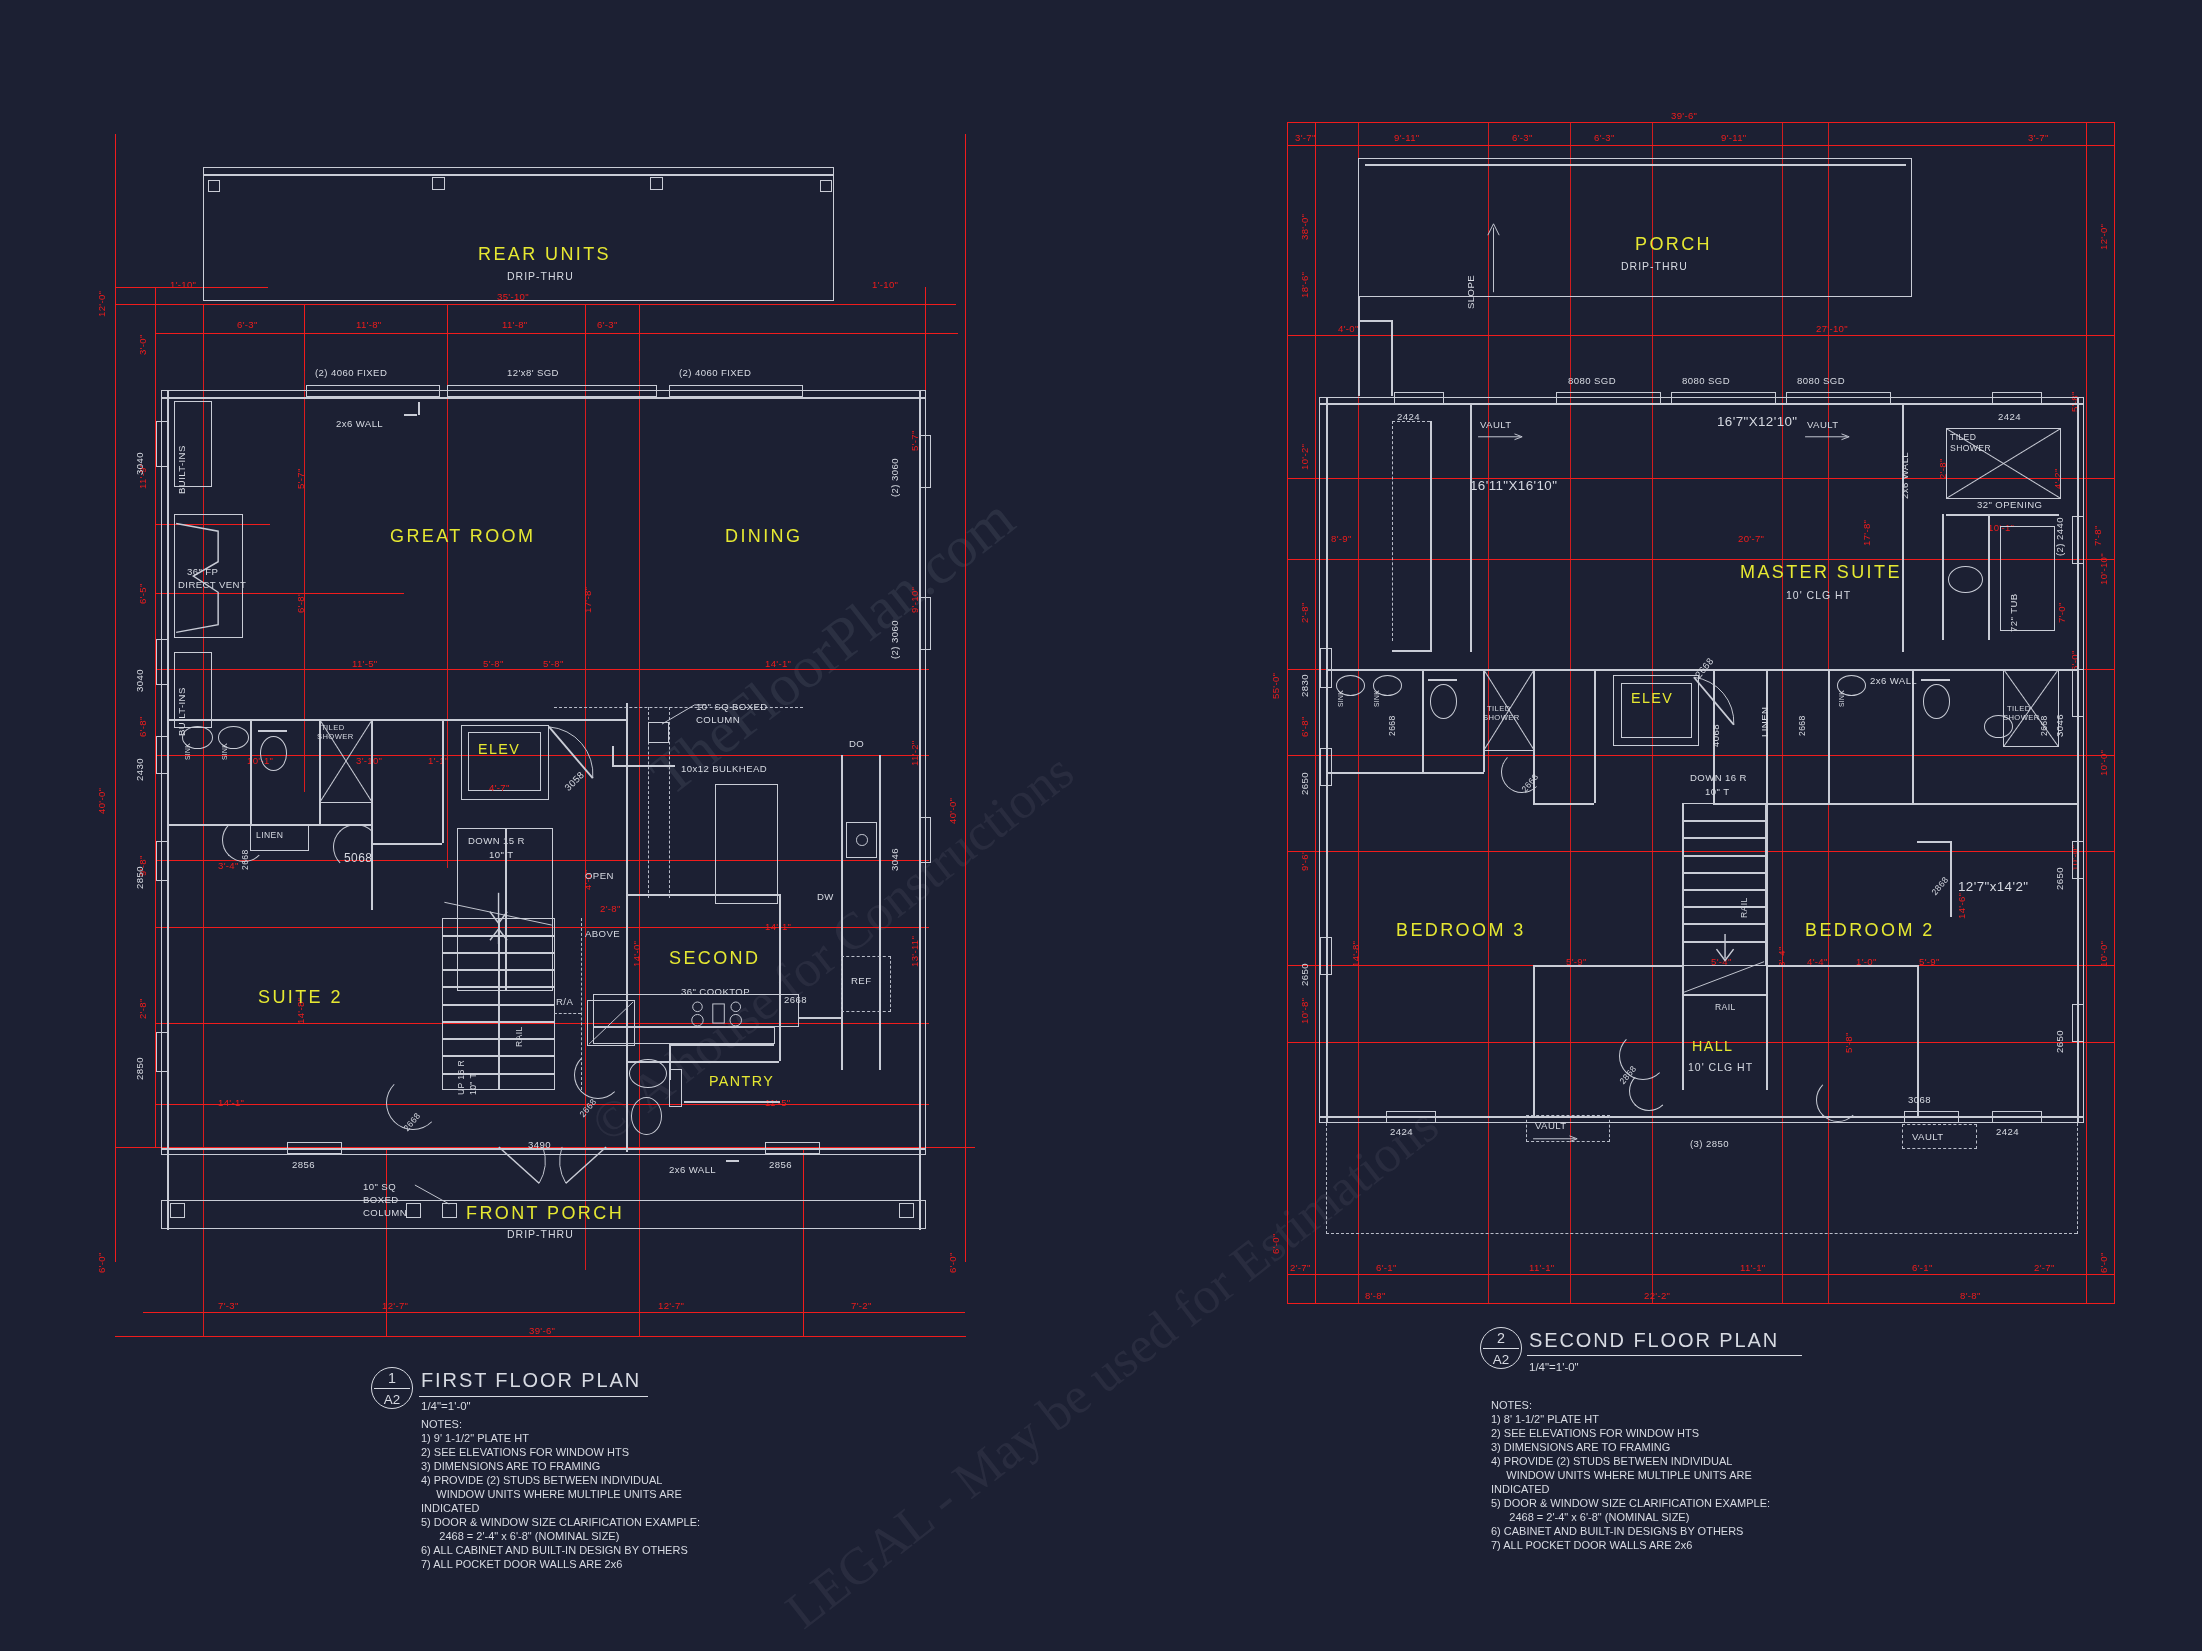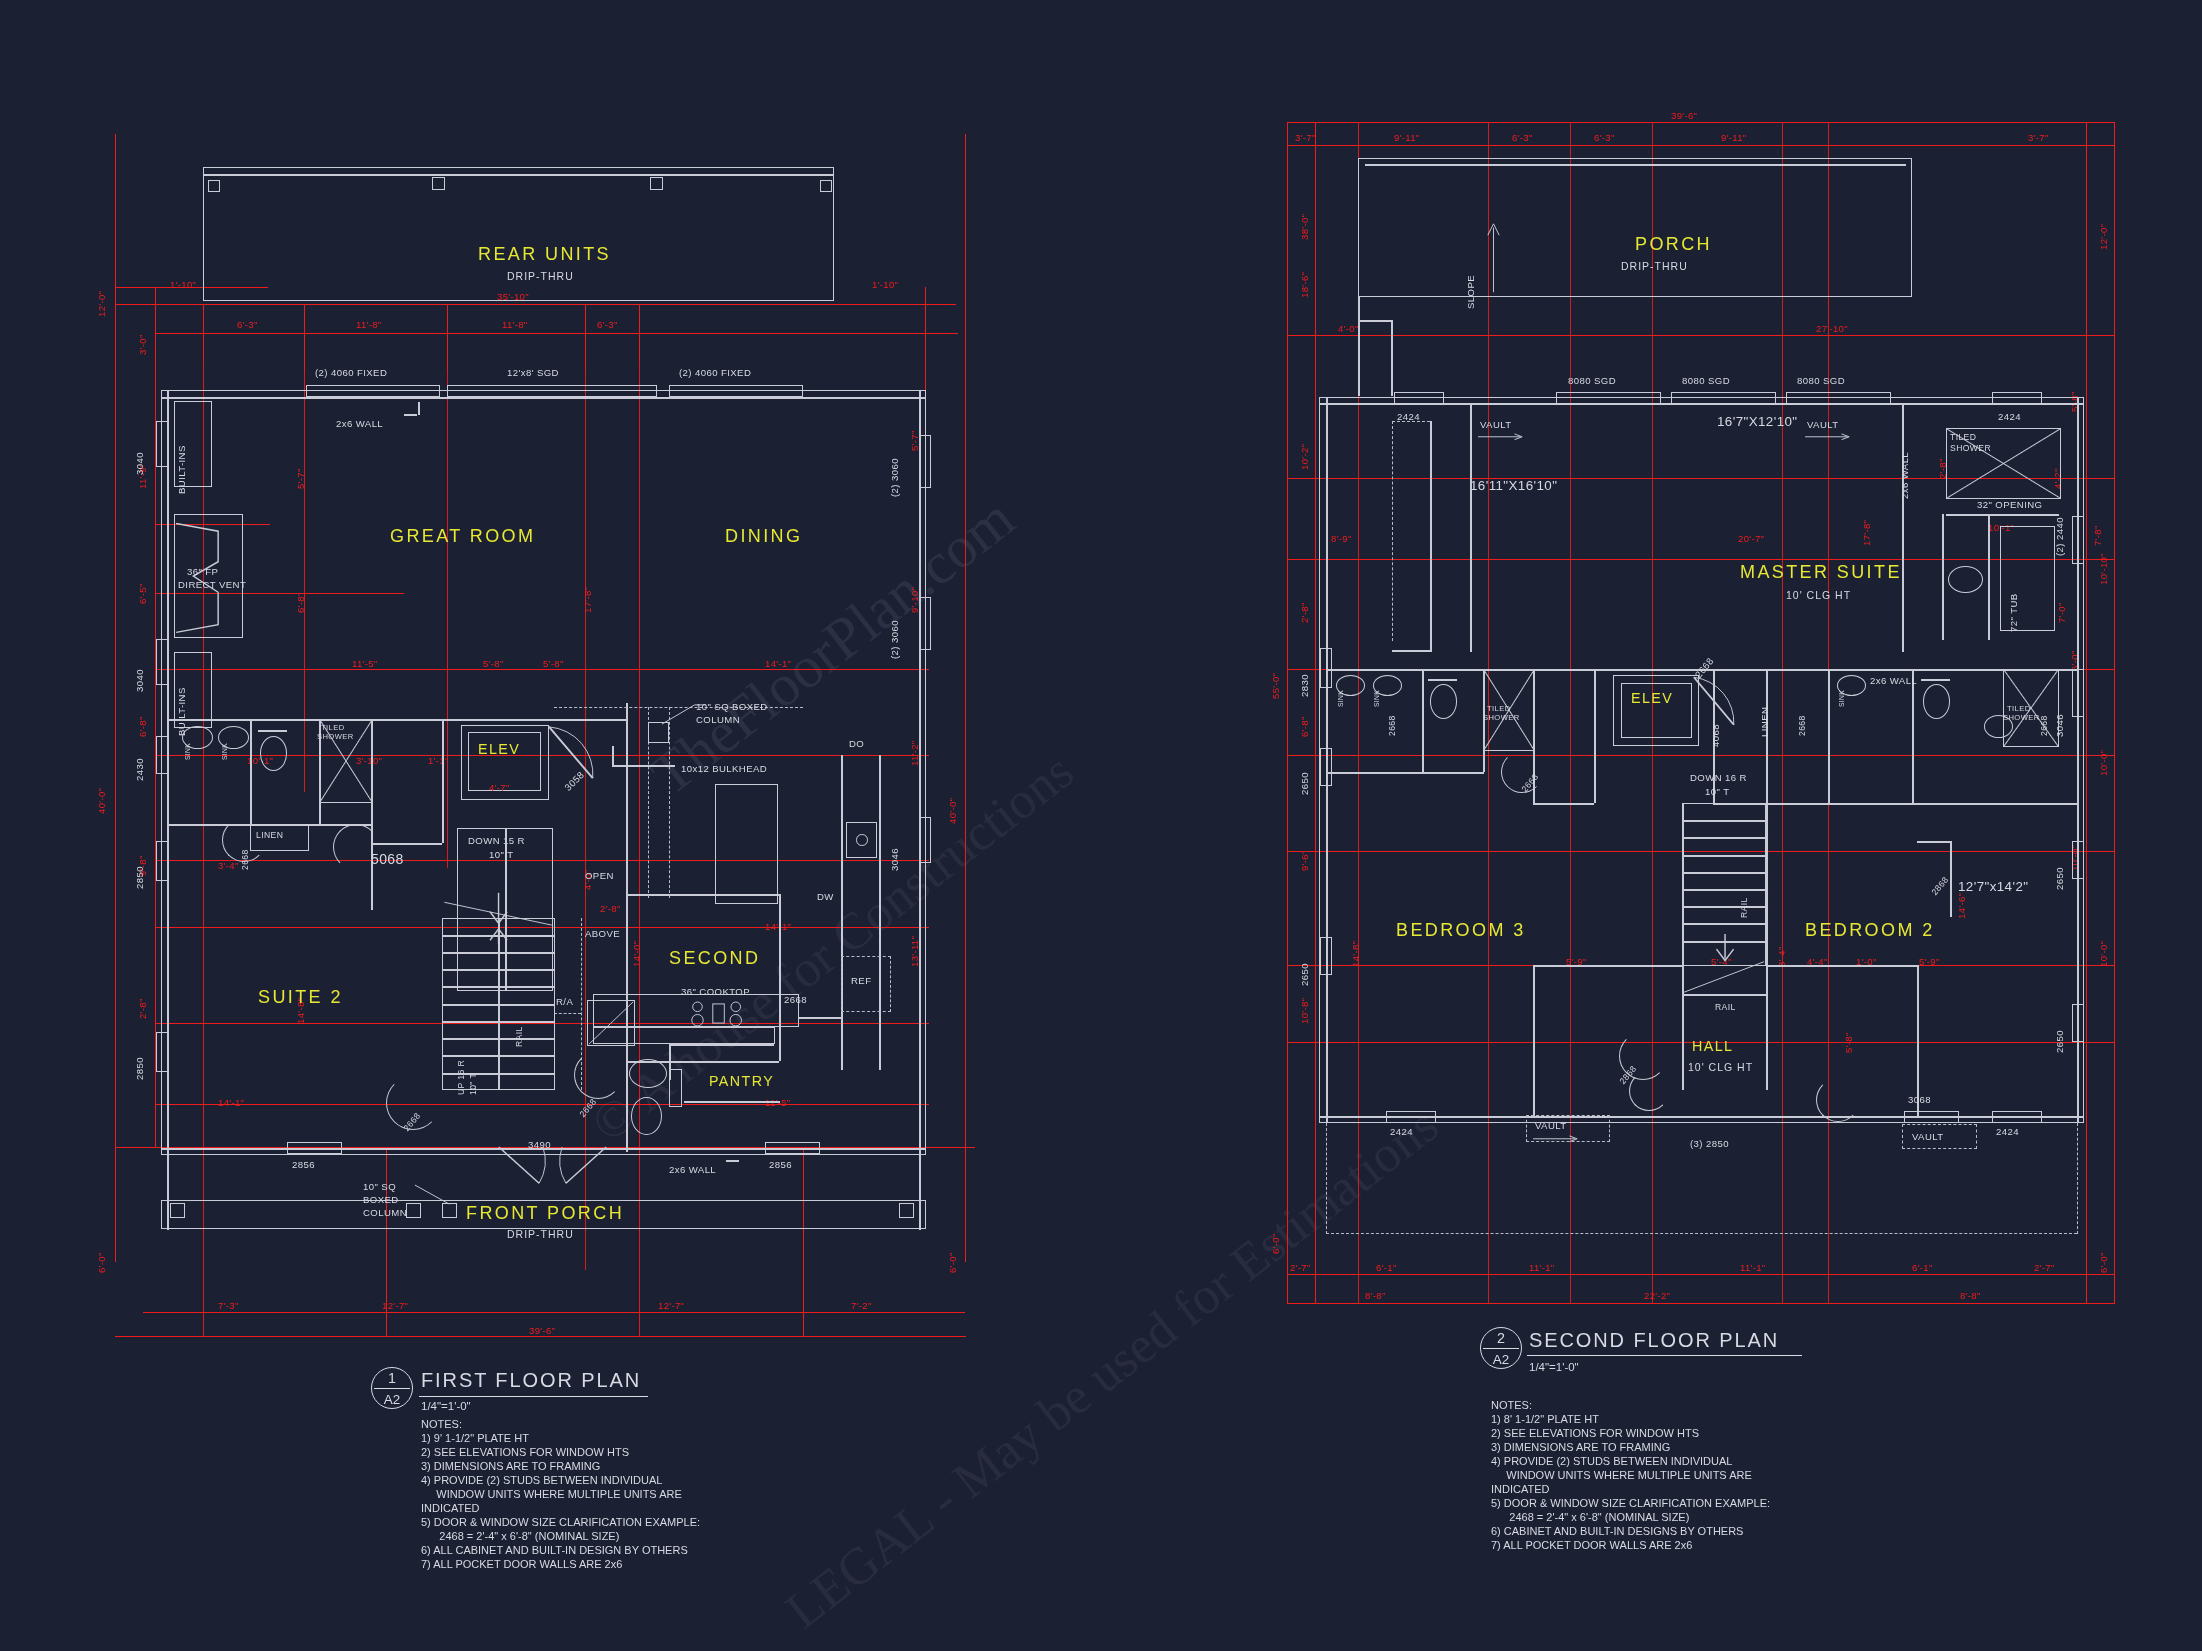--- a/index.html
+++ b/index.html
@@ -237,21 +237,21 @@
     <div class="oval" style="left:218px;top:726px;width:29px;height:21px;"></div>
     <div class="txt vt" style="left:191px;top:753px;font-size:6.7px;">SINK</div>
     <div class="txt vt" style="left:228px;top:753px;font-size:6.7px;">SINK</div>
     <div class="oval" style="left:260px;top:736px;width:25px;height:32.5px;"></div>
     <div class="ln h" style="left:258px;top:730px;width:29px;"></div>
     <div class="xbox" style="left:319px;top:719px;width:52px;height:82px;"></div>
     <div class="txt" style="left:321px;top:723px;font-size:7.6px;">TILED</div>
     <div class="txt" style="left:317px;top:732px;font-size:7.6px;">SHOWER</div>
     <div class="wall" style="left:250px;top:824px;width:59px;height:27px;"></div>
     <div class="txt" style="left:256px;top:830px;font-size:8.6px;">LINEN</div>
-    <div class="txt" style="left:371px;top:851px;font-size:14px;">5068</div>
+    <div class="txt" style="left:344px;top:851px;font-size:12px;">5068</div>
     <div class="txt vt" style="left:250px;top:860px;font-size:8.6px;">2668</div>
     <div class="swing" style="left:222px;top:818px;width:42px;height:42px;"></div>
     <div class="swing" style="left:333px;top:824px;width:44px;height:44px;transform:rotate(90deg);"></div>
 
     <div class="wall" style="left:461px;top:725px;width:88px;height:75px;"></div>
     <div class="wall" style="left:468px;top:732px;width:73px;height:59px;"></div>
     <div class="room sm" style="left:478px;top:741px;">ELEV</div>
     <div class="dim" style="left:489px;top:782px;">4'-7"</div>
     <div class="txt vt sm" style="left:570px;top:782px;transform:rotate(-45deg);">3058</div>
     <svg class="abs" style="left:547px;top:725px;" width="63" height="76" viewBox="0 0 66 80">

